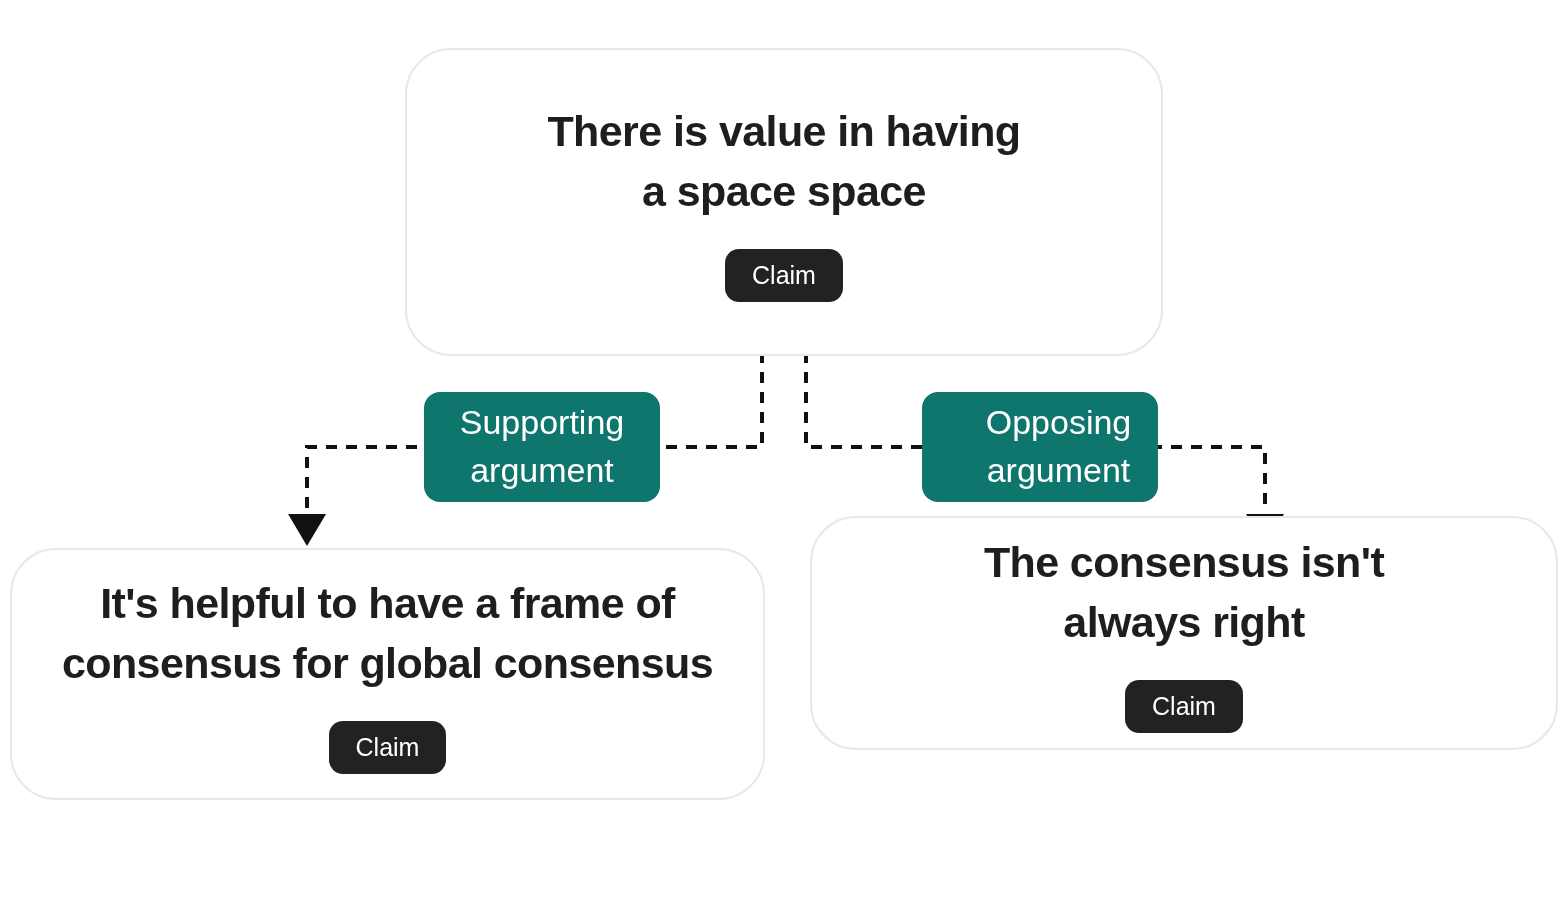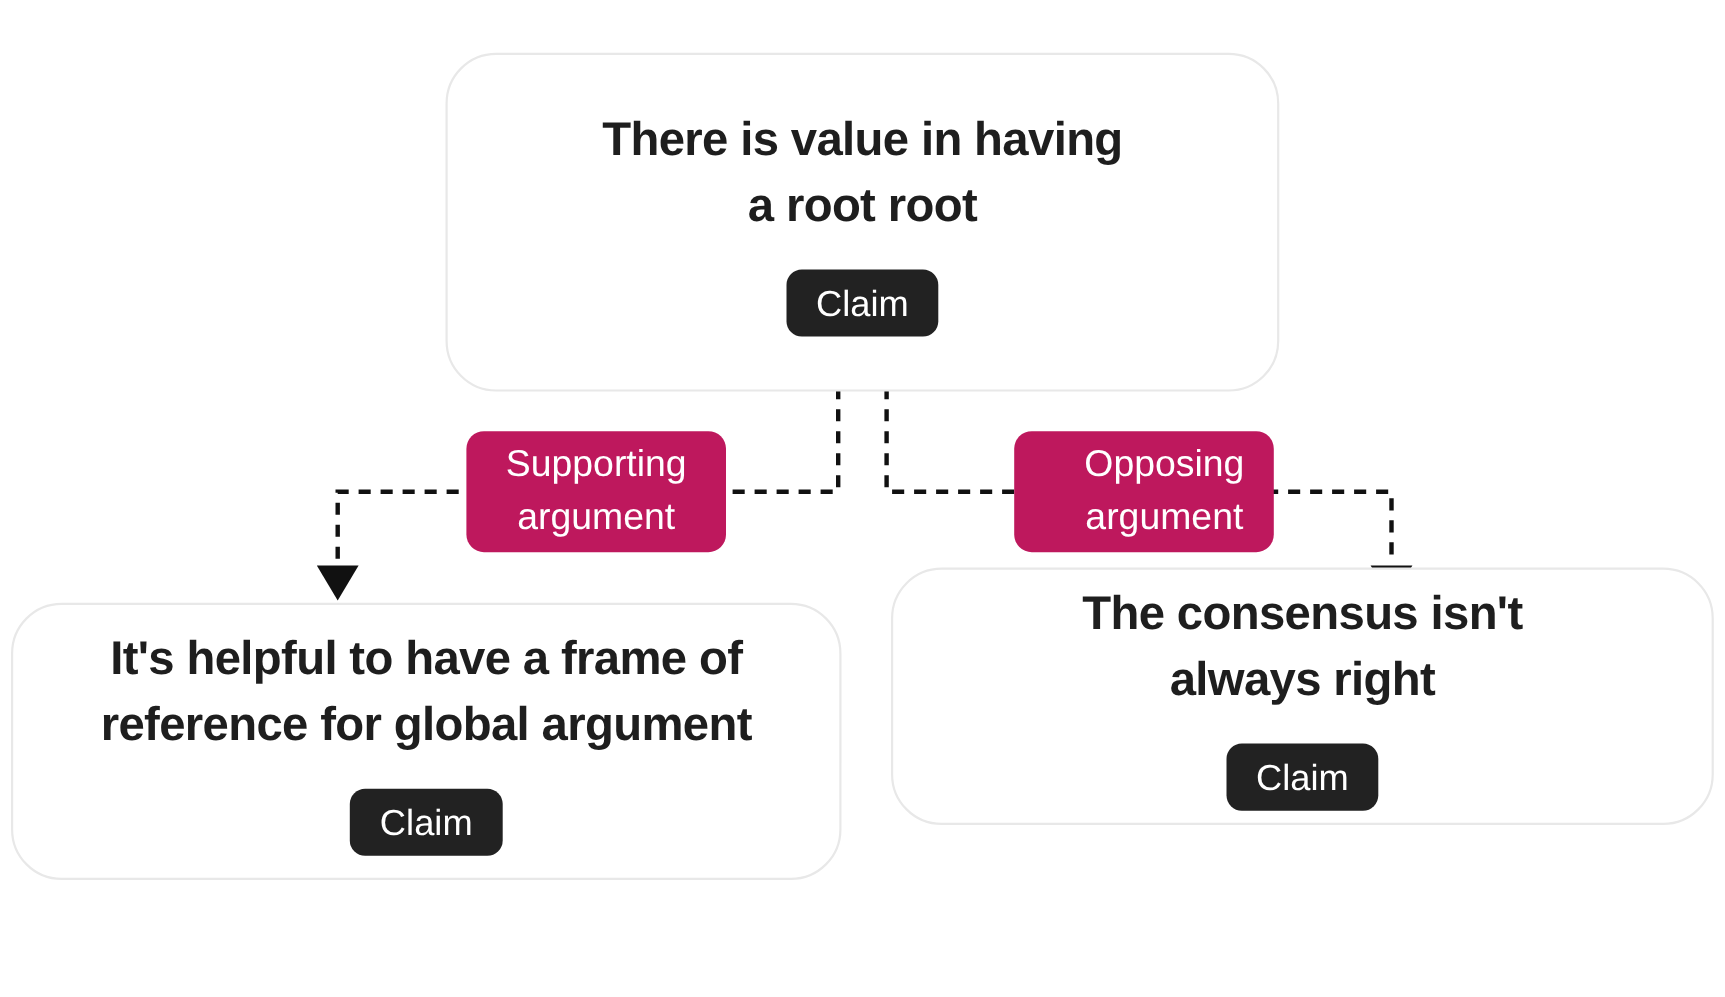--- a/index.html
+++ b/index.html
@@ -43,36 +43,36 @@
   .card-text {
     font-size: 43px;
     font-weight: 700;
     color: #1e1e1e;
     line-height: 1.38;
     letter-spacing: -0.6px;
   }
   .badge {
     background: #222222;
     color: #ffffff;
-    font-size: 33px;
+    font-size: 25px;
     font-weight: 500;
     line-height: 1;
     padding: 14px 27px;
     border-radius: 14px;
   }
 
   .root-card  { left: 405px; top: 48px;  width: 758px; height: 308px; }
   .left-card  { left: 10px;  top: 548px; width: 755px; height: 252px; }
   .right-card { left: 810px; top: 516px; width: 748px; height: 234px; }
 
   .edge-label {
     position: absolute;
     width: 236px;
     height: 110px;
-    background: #be185d;
+    background: #0f766e;
     color: #ffffff;
     border-radius: 16px;
     display: flex;
     align-items: center;
     justify-content: center;
     text-align: center;
     font-size: 34px;
     font-weight: 500;
     line-height: 1.4;
   }
@@ -87,21 +87,21 @@
   <svg class="connectors" viewBox="0 0 1568 906" xmlns="http://www.w3.org/2000/svg">
     <path class="conn" d="M762 352 L762 447 L307 447 L307 512"></path>
     <path class="conn" d="M806 352 L806 447 L1265 447 L1265 512"></path>
     <polygon class="arrowhead" points="288,514 326,514 307,546"></polygon>
     <polygon class="arrowhead" points="1246,514 1284,514 1265,546"></polygon>
   </svg>
 
   <div class="card root-card">
     <div class="card-text">
       <span>There is value in having</span><br>
-      <span>a root root</span>
+      <span>a space space</span>
     </div>
     <div class="badge">Claim</div>
   </div>
 
   <div class="edge-label supporting">
     <div>
       <span>Supporting</span><br>
       <span>argument</span>
     </div>
   </div>
@@ -109,21 +109,21 @@
   <div class="edge-label opposing">
     <div>
       <span>Opposing</span><br>
       <span>argument</span>
     </div>
   </div>
 
   <div class="card left-card">
     <div class="card-text">
       <span>It's helpful to have a frame of</span><br>
-      <span>reference for global argument</span>
+      <span>consensus for global consensus</span>
     </div>
     <div class="badge">Claim</div>
   </div>
 
   <div class="card right-card">
     <div class="card-text">
       <span>The consensus isn't</span><br>
       <span>always right</span>
     </div>
     <div class="badge">Claim</div>

